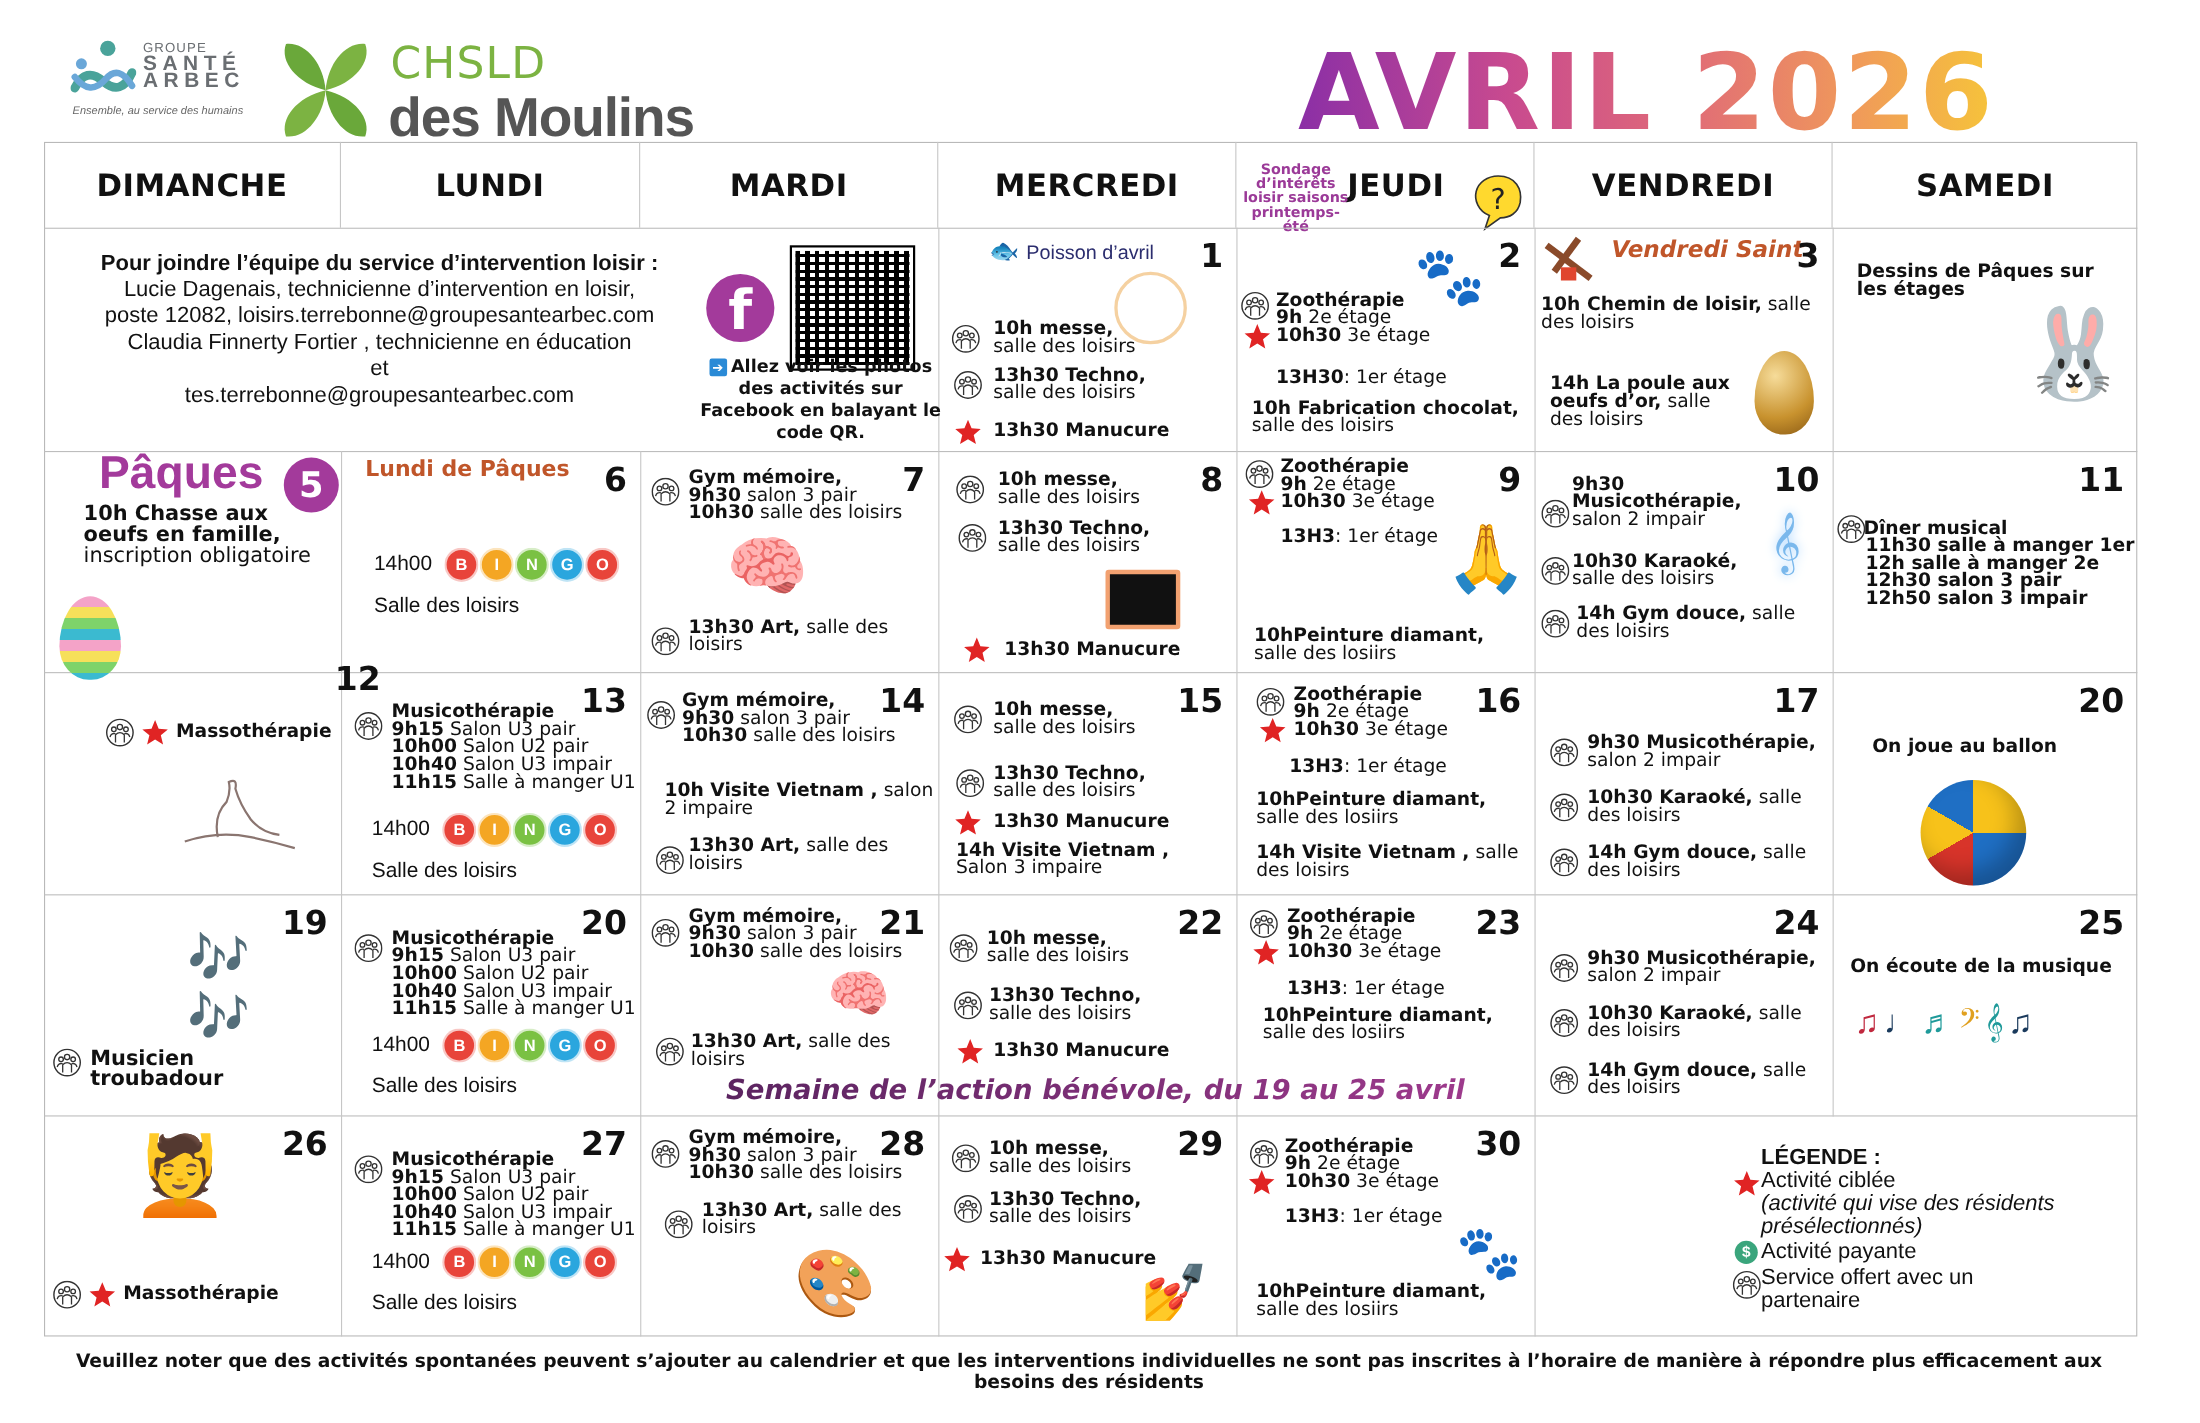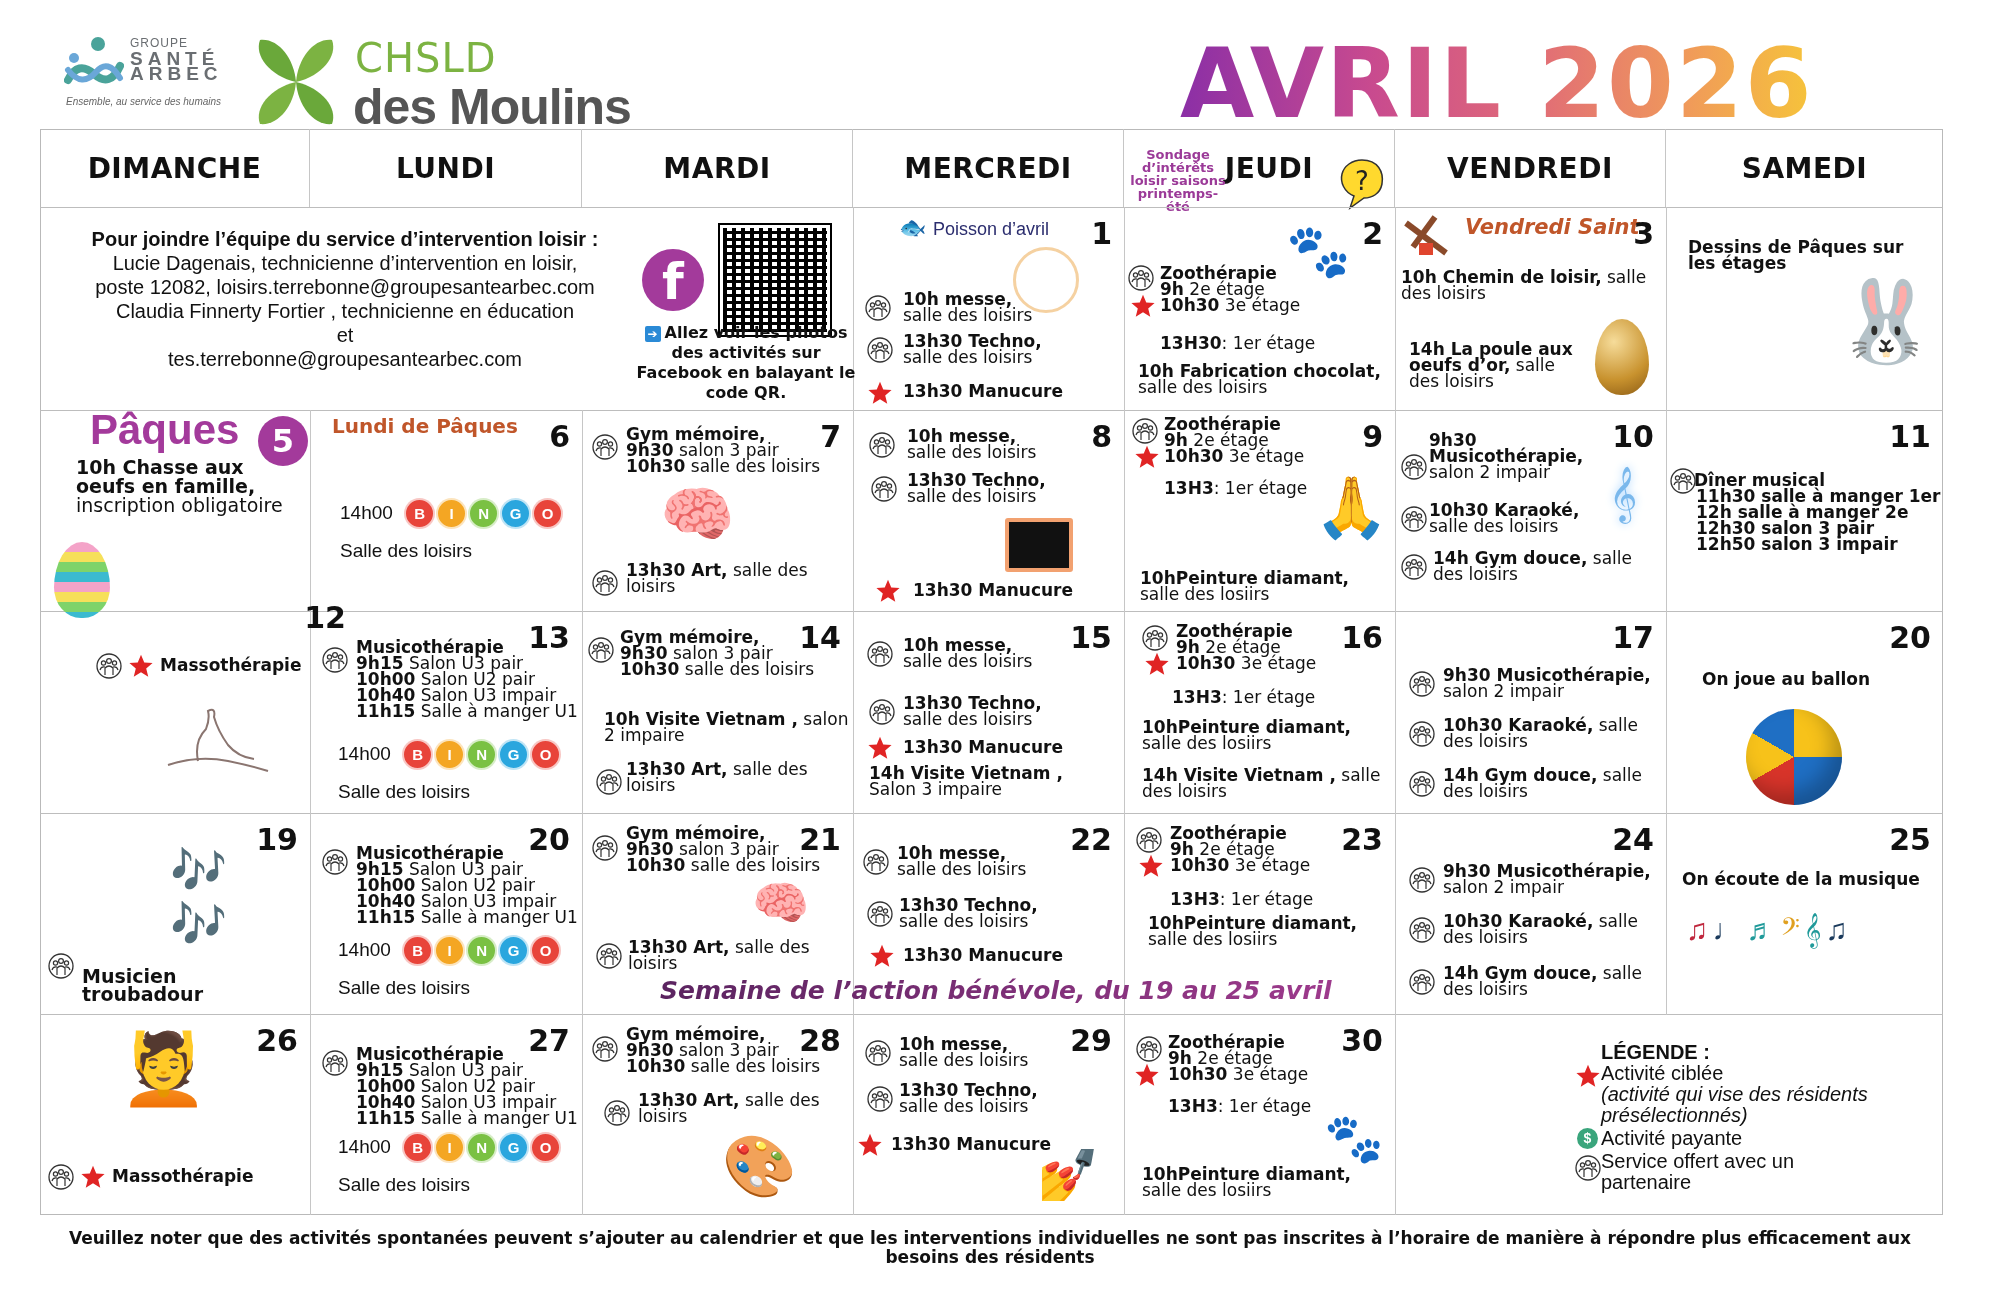--- a/index.html
+++ b/index.html
@@ -390,21 +390,21 @@
   <div class="ev" style="left:36px;top:60px;"><b>On joue au ballon</b></div>
   <div class="abs" style="left:80px;top:98px;width:96px;height:96px;border-radius:50%;background:conic-gradient(#f7c21a 0 90deg,#1f6fc4 90deg 180deg,#d8342a 180deg 240deg,#f7c21a 240deg 300deg,#1f6fc4 300deg 360deg);box-shadow:inset -10px -12px 20px rgba(0,0,0,.25);"></div>
 </div>
 
 <div class="cell" style="left:40px;top:813px;width:270px;height:201px;">
   <div class="dnum">19</div>
   <div class="abs" style="left:130px;top:30px;font-size:46px;line-height:54px;color:#d43fa8;">🎶<br>🎶</div>
   <svg class="pic" style="left:8px;top:140px">
       <use href="#partner"></use>
     </svg>
-  <div class="ev" style="left:42px;top:140px;font-size:19px;line-height:18px;"><b style="display:inline-block;width:120px;margin-top:14px;">Musicien troubadour</b></div>
+  <div class="ev" style="left:42px;top:140px;font-size:19px;line-height:18px;"><b style="display:inline-block;width:120px;">Musicien troubadour</b></div>
 </div>
 
 <div class="cell" style="left:310px;top:813px;width:272px;height:201px;">
   <div class="dnum">20</div>
   <svg class="pic" style="left:12px;top:36px">
       <use href="#partner"></use>
     </svg>
   <div class="ev" style="left:46px;top:32px;">
     <b>Musicothérapie</b><br>
     <b>9h15</b> <span class="sub">Salon U3 pair</span><br>

